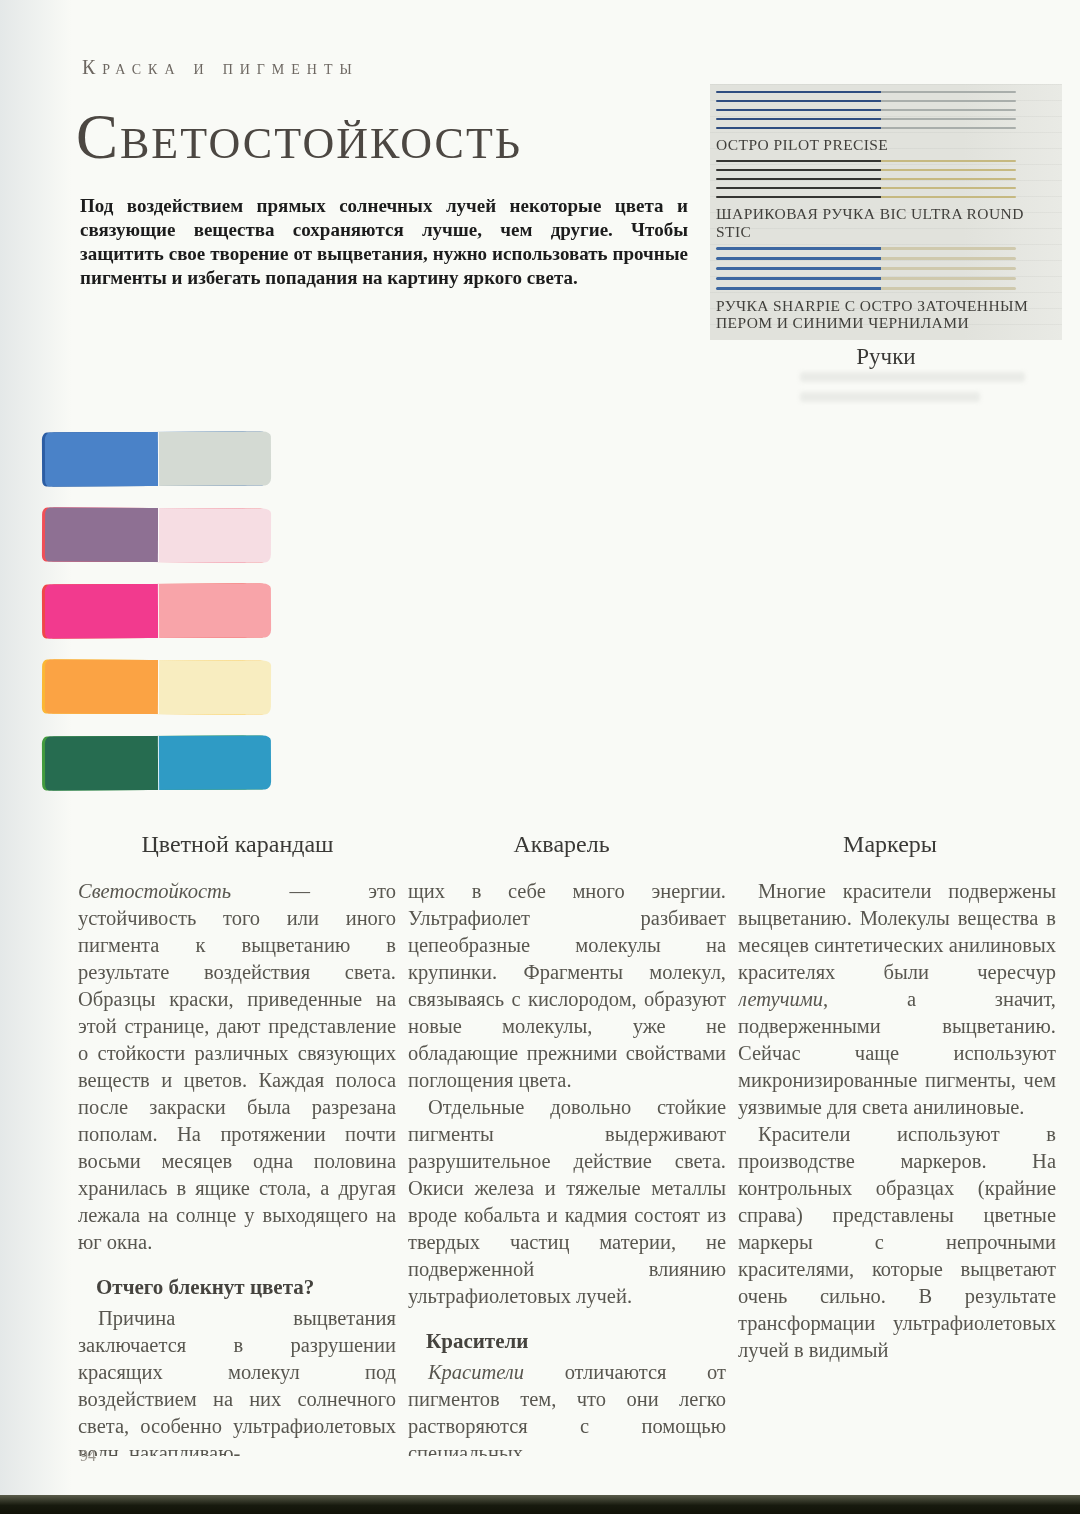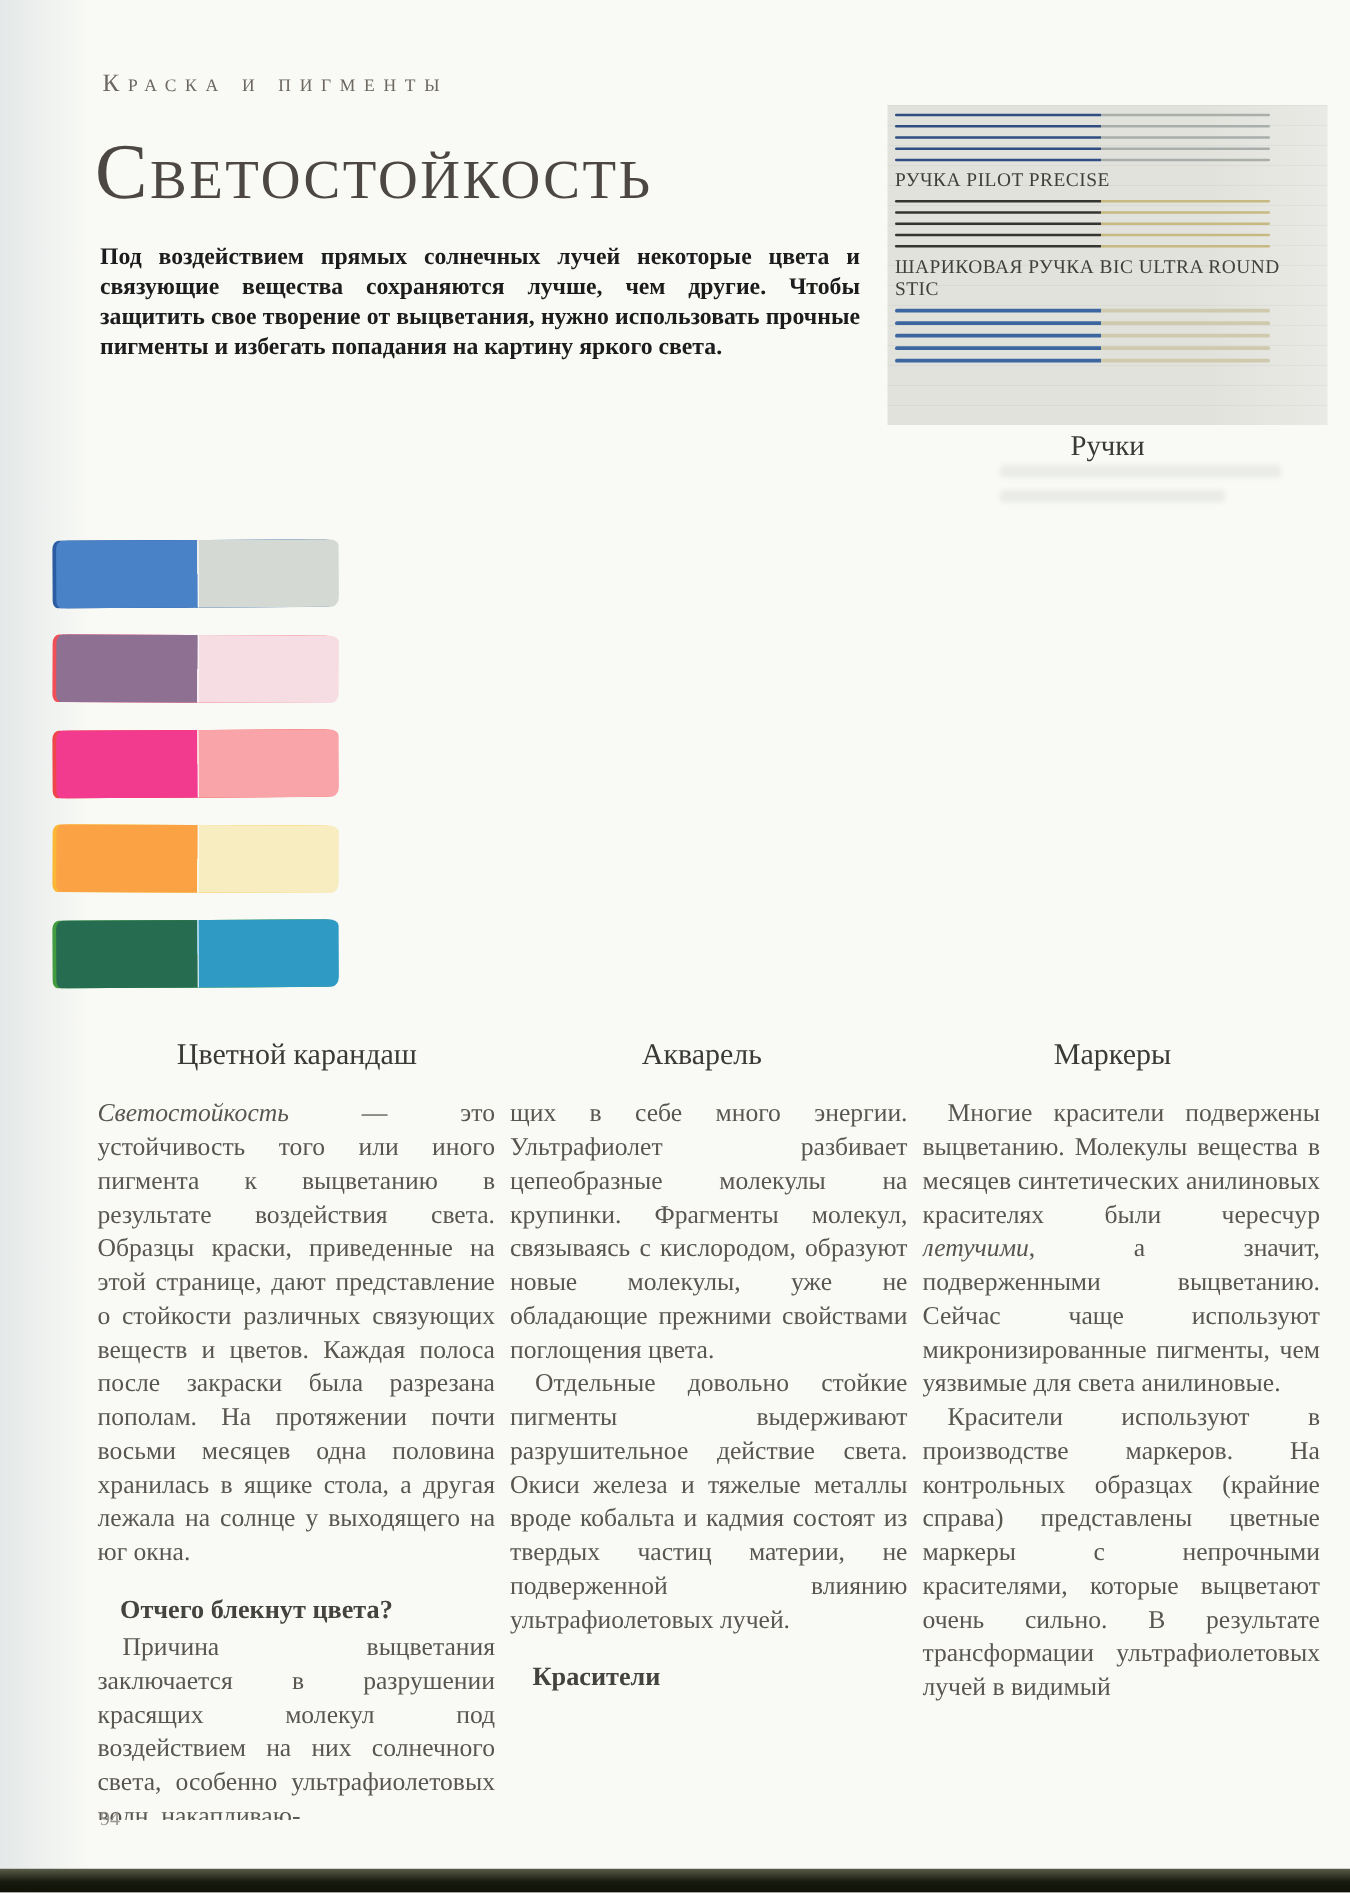--- a/index.html
+++ b/index.html
@@ -83,40 +83,41 @@
 
   <div class="pen-box">
       <div class="pen-sample">
         <div class="pen-lines">
           <div class="pen-line" style="height: 2px; margin-bottom: 7px; background: linear-gradient(90deg, rgb(47, 77, 128) 0px, rgb(47, 77, 128) 55%, rgb(169, 174, 171) 55%, rgb(169, 174, 171) 100%);"></div>
           <div class="pen-line" style="height: 2px; margin-bottom: 7px; background: linear-gradient(90deg, rgb(47, 77, 128) 0px, rgb(47, 77, 128) 55%, rgb(169, 174, 171) 55%, rgb(169, 174, 171) 100%);"></div>
           <div class="pen-line" style="height: 2px; margin-bottom: 7px; background: linear-gradient(90deg, rgb(47, 77, 128) 0px, rgb(47, 77, 128) 55%, rgb(169, 174, 171) 55%, rgb(169, 174, 171) 100%);"></div>
           <div class="pen-line" style="height: 2px; margin-bottom: 7px; background: linear-gradient(90deg, rgb(47, 77, 128) 0px, rgb(47, 77, 128) 55%, rgb(169, 174, 171) 55%, rgb(169, 174, 171) 100%);"></div>
           <div class="pen-line" style="height: 2px; margin-bottom: 7px; background: linear-gradient(90deg, rgb(47, 77, 128) 0px, rgb(47, 77, 128) 55%, rgb(169, 174, 171) 55%, rgb(169, 174, 171) 100%);"></div>
         </div>
-        <div class="pen-label">РУЧКА PILOT PRECISE</div>
+        <div class="pen-label">ОСТРО PILOT PRECISE</div>
       </div>
       <div class="pen-sample">
         <div class="pen-lines">
           <div class="pen-line" style="height: 2px; margin-bottom: 7px; background: linear-gradient(90deg, rgb(52, 52, 49) 0px, rgb(52, 52, 49) 55%, rgb(198, 185, 129) 55%, rgb(198, 185, 129) 100%);"></div>
           <div class="pen-line" style="height: 2px; margin-bottom: 7px; background: linear-gradient(90deg, rgb(52, 52, 49) 0px, rgb(52, 52, 49) 55%, rgb(198, 185, 129) 55%, rgb(198, 185, 129) 100%);"></div>
           <div class="pen-line" style="height: 2px; margin-bottom: 7px; background: linear-gradient(90deg, rgb(52, 52, 49) 0px, rgb(52, 52, 49) 55%, rgb(198, 185, 129) 55%, rgb(198, 185, 129) 100%);"></div>
           <div class="pen-line" style="height: 2px; margin-bottom: 7px; background: linear-gradient(90deg, rgb(52, 52, 49) 0px, rgb(52, 52, 49) 55%, rgb(198, 185, 129) 55%, rgb(198, 185, 129) 100%);"></div>
           <div class="pen-line" style="height: 2px; margin-bottom: 7px; background: linear-gradient(90deg, rgb(52, 52, 49) 0px, rgb(52, 52, 49) 55%, rgb(198, 185, 129) 55%, rgb(198, 185, 129) 100%);"></div>
         </div>
         <div class="pen-label">ШАРИКОВАЯ РУЧКА BIC ULTRA ROUND STIC</div>
       </div>
       <div class="pen-sample">
         <div class="pen-lines">
           <div class="pen-line" style="height: 3px; margin-bottom: 7px; background: linear-gradient(90deg, rgb(60, 102, 160) 0px, rgb(60, 102, 160) 55%, rgb(207, 201, 173) 55%, rgb(207, 201, 173) 100%);"></div>
           <div class="pen-line" style="height: 3px; margin-bottom: 7px; background: linear-gradient(90deg, rgb(60, 102, 160) 0px, rgb(60, 102, 160) 55%, rgb(207, 201, 173) 55%, rgb(207, 201, 173) 100%);"></div>
           <div class="pen-line" style="height: 3px; margin-bottom: 7px; background: linear-gradient(90deg, rgb(60, 102, 160) 0px, rgb(60, 102, 160) 55%, rgb(207, 201, 173) 55%, rgb(207, 201, 173) 100%);"></div>
           <div class="pen-line" style="height: 3px; margin-bottom: 7px; background: linear-gradient(90deg, rgb(60, 102, 160) 0px, rgb(60, 102, 160) 55%, rgb(207, 201, 173) 55%, rgb(207, 201, 173) 100%);"></div>
           <div class="pen-line" style="height: 3px; margin-bottom: 7px; background: linear-gradient(90deg, rgb(60, 102, 160) 0px, rgb(60, 102, 160) 55%, rgb(207, 201, 173) 55%, rgb(207, 201, 173) 100%);"></div>
         </div>
+        <div class="pen-label">РУЧКА SHARPIE С ОСТРО ЗАТОЧЕННЫМ ПЕРОМ И СИНИМИ ЧЕРНИЛАМИ</div>
       </div>
     </div>
   <div class="pen-caption">Ручки</div>
   <div class="ghost" style="left:800px;top:372px;width:225px;height:10px;"></div>
   <div class="ghost" style="left:800px;top:392px;width:180px;height:10px;"></div>
 
   <div class="swatch-panel">
 
   <div class="gridline" style="top: 77px;"></div>
       <div class="gridline" style="top: 153px;"></div>
@@ -162,20 +163,21 @@
 
   <div class="text-col" style="left:78px;font-family:Liberation Serif, serif;">
       <p><span class="ital">Светостойкость</span><span> — это устойчивость того или иного пигмента к выцветанию в результате воздействия света. Образцы краски, приведенные на этой странице, дают представление о стойкости различных связующих веществ и цветов. Каждая полоса после закраски была разрезана пополам. На протяжении почти восьми месяцев одна половина хранилась в ящике стола, а другая лежала на солнце у выходящего на юг окна.</span></p>
       <div class="col-h">Отчего блекнут цвета?</div>
       <p class="indent"><span>Причина выцветания заключается в разрушении красящих молекул под воздействием на них солнечного света, особенно ультрафиолетовых волн, накапливаю-</span></p>
     </div>
   <div class="text-col" style="left:408px;">
       <p><span>щих в себе много энергии. Ультрафиолет разбивает цепеобразные молекулы на крупинки. Фрагменты молекул, связываясь с кислородом, образуют новые молекулы, уже не обладающие прежними свойствами поглощения цвета.</span></p>
       <p class="indent"><span>Отдельные довольно стойкие пигменты выдерживают разрушительное действие света. Окиси железа и тяжелые металлы вроде кобальта и кадмия состоят из твердых частиц материи, не подверженной влиянию ультрафиолетовых лучей.</span></p>
       <div class="col-h">Красители</div>
+      <p class="indent"><span class="ital">Красители</span><span> отличаются от пигментов тем, что они легко растворяются с помощью специальных</span></p>
     </div>
   <div class="text-col" style="left:738px;">
       <p class="indent"><span>Многие красители подвержены выцветанию. Молекулы вещества в месяцев синтетических анилиновых красителях были чересчур </span><span class="ital">летучими</span><span>, а значит, подверженными выцветанию. Сейчас чаще используют микронизированные пигменты, чем уязвимые для света анилиновые.</span></p>
       <p class="indent"><span>Красители используют в производстве маркеров. На контрольных образцах (крайние справа) представлены цветные маркеры с непрочными красителями, которые выцветают очень сильно. В результате трансформации ультрафиолетовых лучей в видимый</span></p>
     </div>
 
   <div class="page-number">94</div>
 
   <div class="bottom-band"></div>
 </div>

